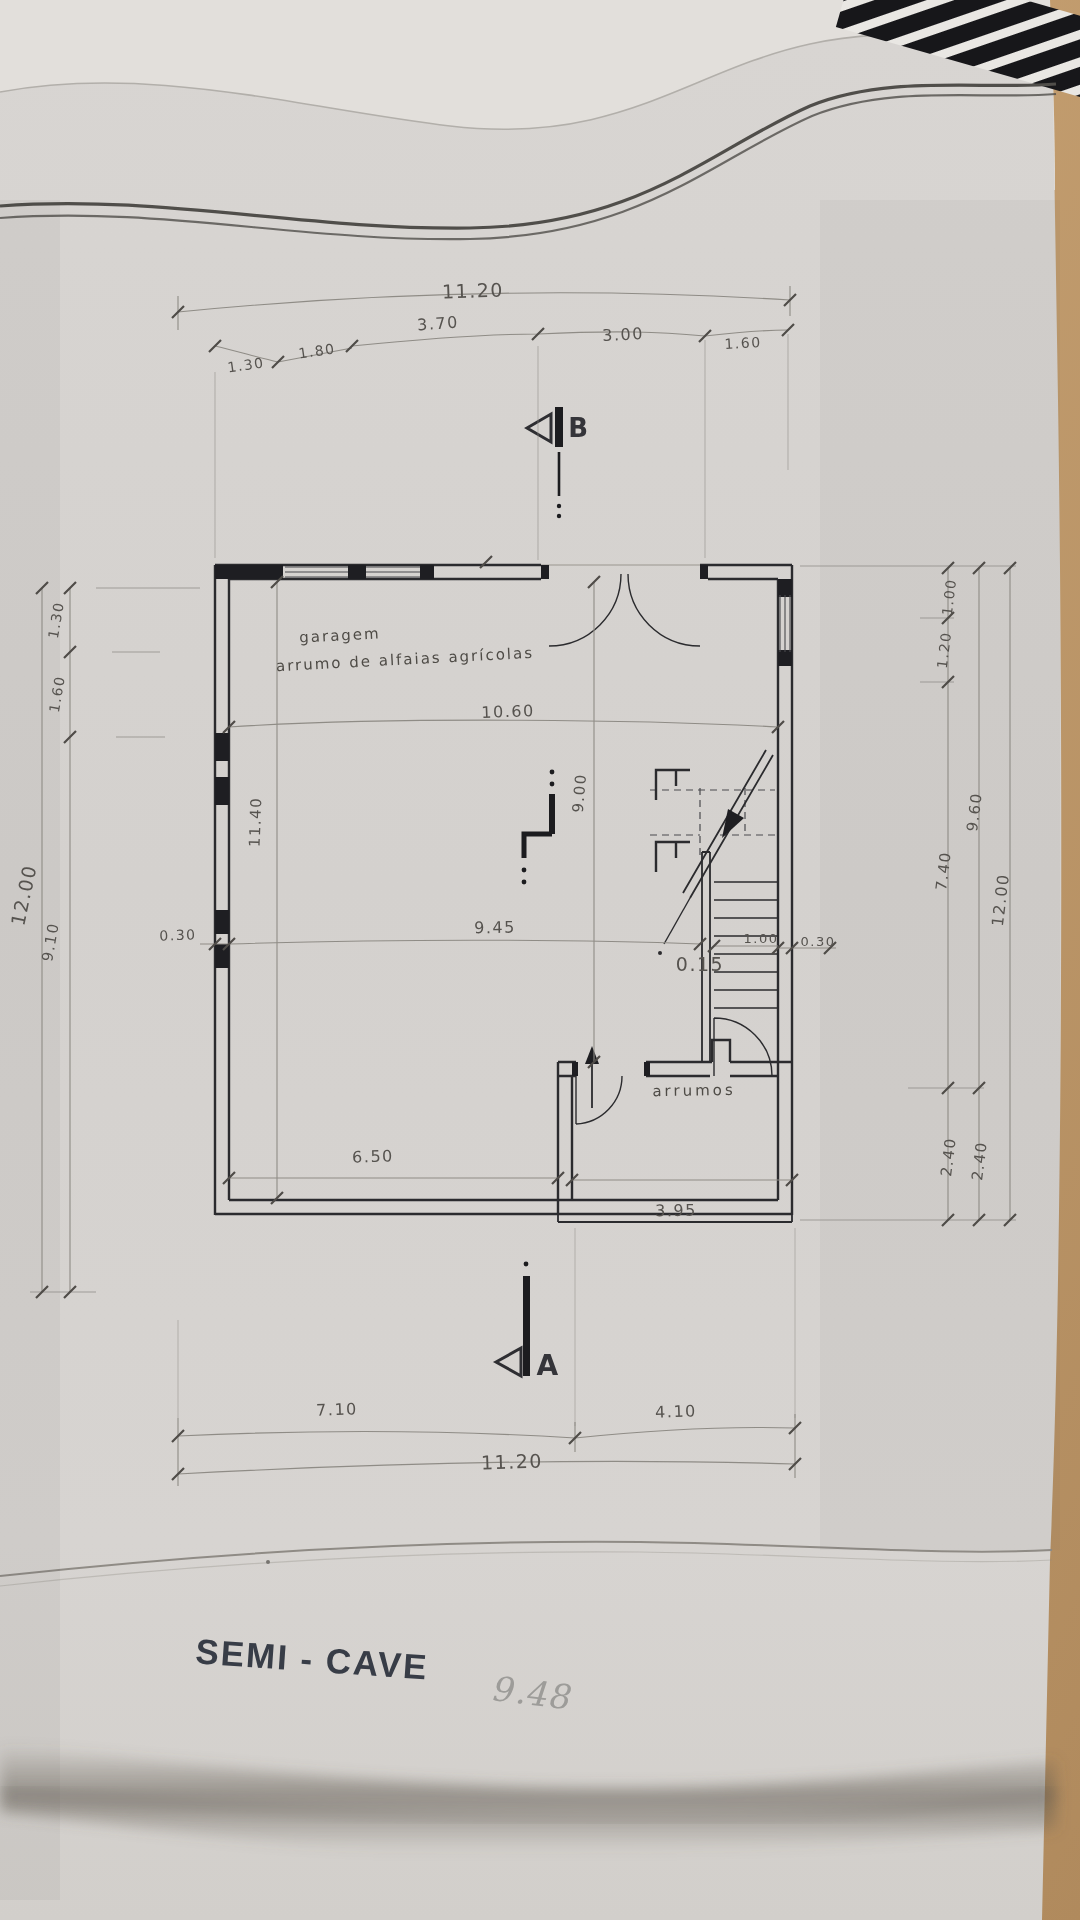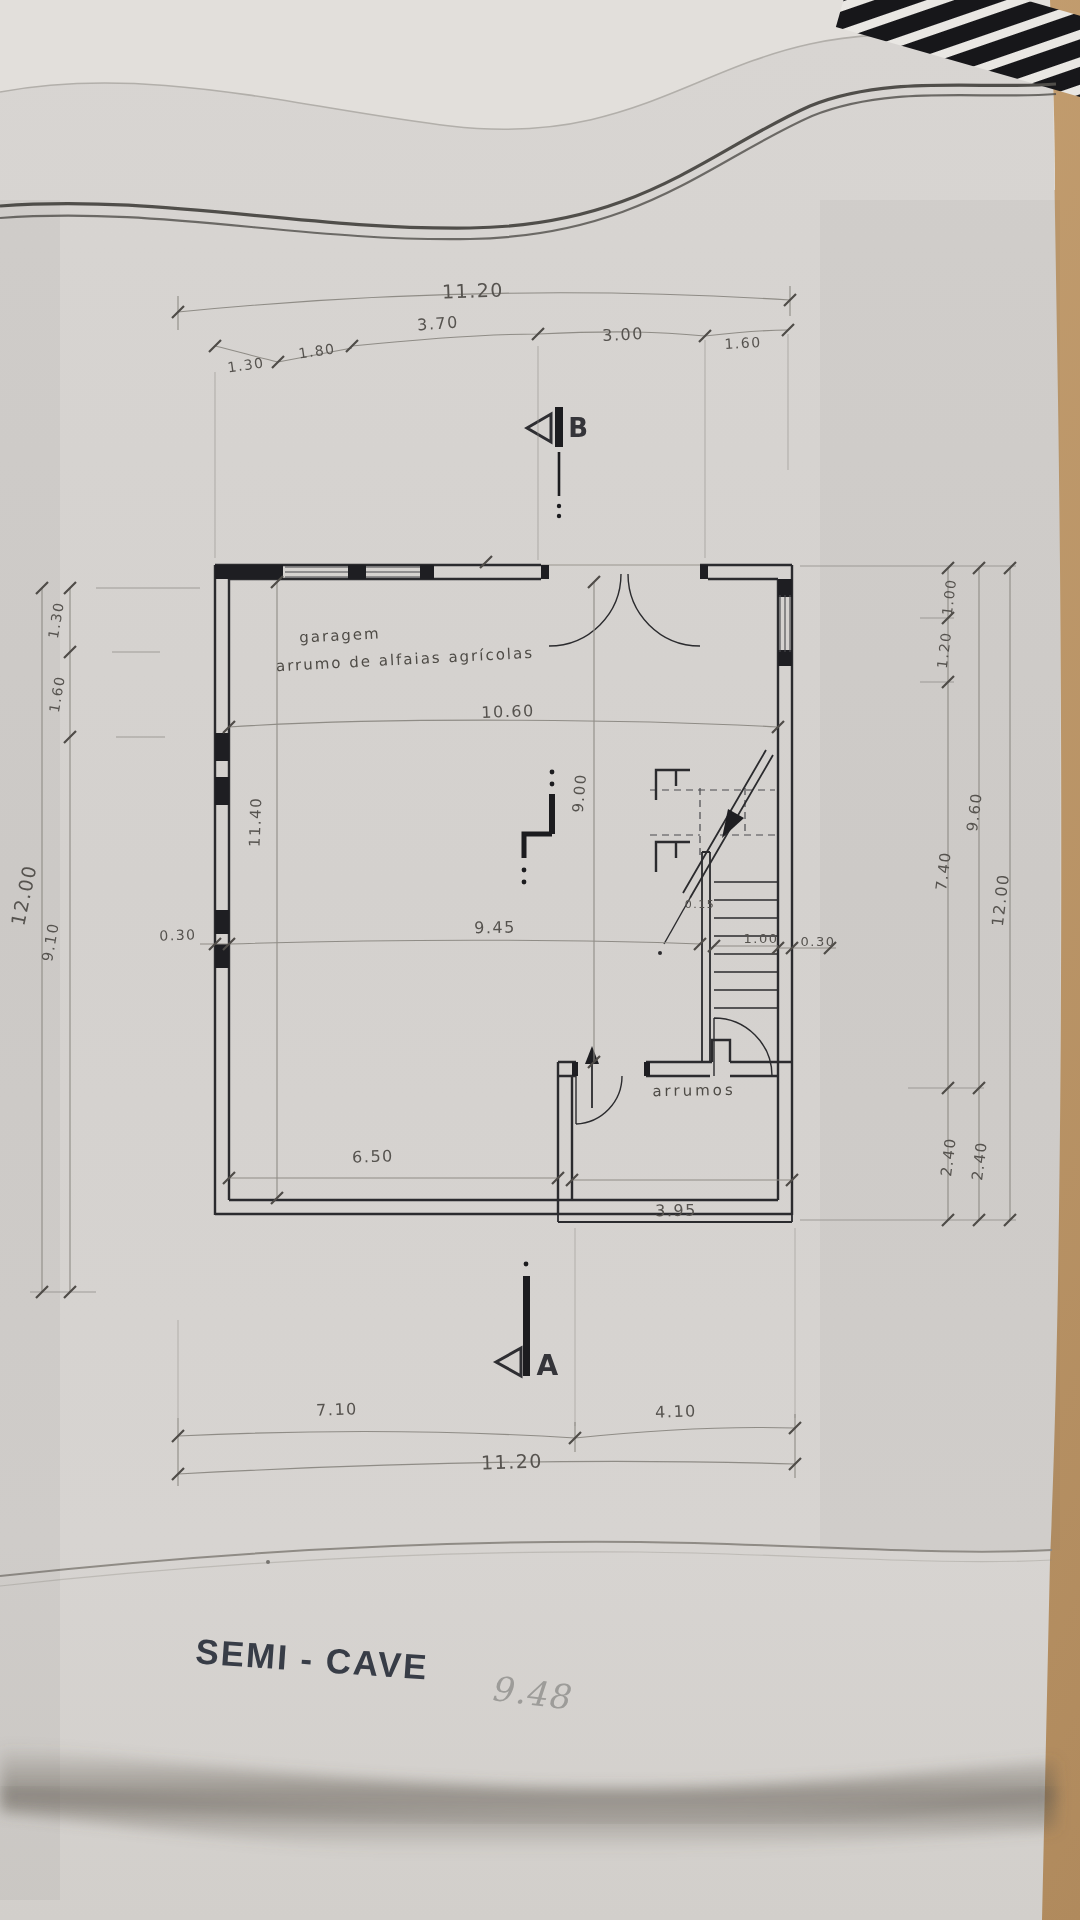--- a/index.html
+++ b/index.html
@@ -242,21 +242,21 @@
 <div class="lbl" style="left:949px;top:1157px;font-size:15px;transform:translate(-50%,-50%) rotate(-83deg)">2.40</div>
 <div class="lbl" style="left:980px;top:1161px;font-size:15px;transform:translate(-50%,-50%) rotate(-83deg)">2.40</div>
 
 <div class="lbl room" style="left:340px;top:636px;font-size:15px;transform:translate(-50%,-50%) rotate(-3deg)">garagem</div>
 <div class="lbl room" style="left:405px;top:660px;font-size:15px;transform:translate(-50%,-50%) rotate(-3deg)">arrumo de alfaias agrícolas</div>
 <div class="lbl room" style="left:694px;top:1091px;font-size:15px;letter-spacing:3px;transform:translate(-50%,-50%) rotate(-1deg)">arrumos</div>
 
 <div class="lbl" style="left:508px;top:712px;font-size:16px;transform:translate(-50%,-50%) rotate(-2deg)">10.60</div>
 <div class="lbl" style="left:580px;top:793px;font-size:15px;transform:translate(-50%,-50%) rotate(-85deg)">9.00</div>
 <div class="lbl" style="left:495px;top:928px;font-size:16px;transform:translate(-50%,-50%) rotate(-1deg)">9.45</div>
-<div class="lbl" style="left:700px;top:904px;font-size:11px">0.15</div>
+<div class="lbl" style="left:700px;top:964px;font-size:19px">0.15</div>
 <div class="lbl" style="left:761px;top:938px;font-size:13px">1.00</div>
 <div class="lbl" style="left:818px;top:941px;font-size:13px">0.30</div>
 <div class="lbl" style="left:373px;top:1157px;font-size:16px;transform:translate(-50%,-50%) rotate(-2deg)">6.50</div>
 <div class="lbl" style="left:676px;top:1211px;font-size:16px;transform:translate(-50%,-50%) rotate(-1deg)">3.95</div>
 
 <div class="lbl" style="left:337px;top:1410px;font-size:16px;transform:translate(-50%,-50%) rotate(-2deg)">7.10</div>
 <div class="lbl" style="left:676px;top:1412px;font-size:16px;transform:translate(-50%,-50%) rotate(-2deg)">4.10</div>
 <div class="lbl" style="left:512px;top:1462px;font-size:19px;transform:translate(-50%,-50%) rotate(-2deg)">11.20</div>
 
 <div class="lbl sec" style="left:579px;top:428px;font-size:26px">B</div>

